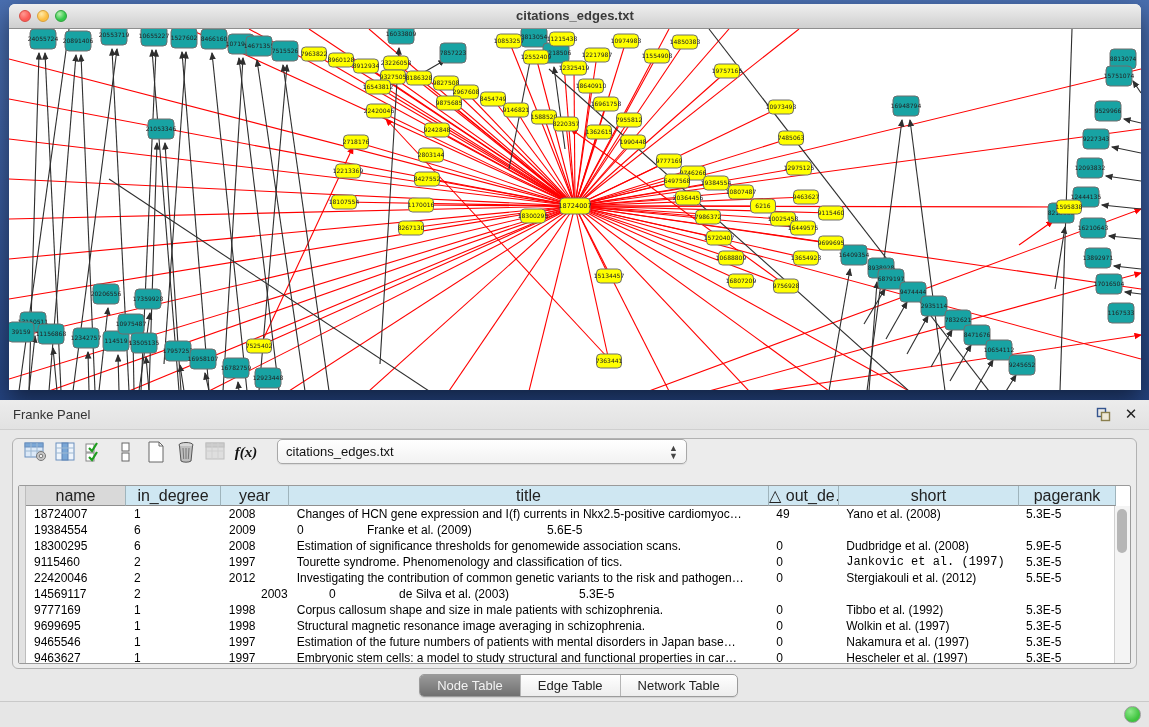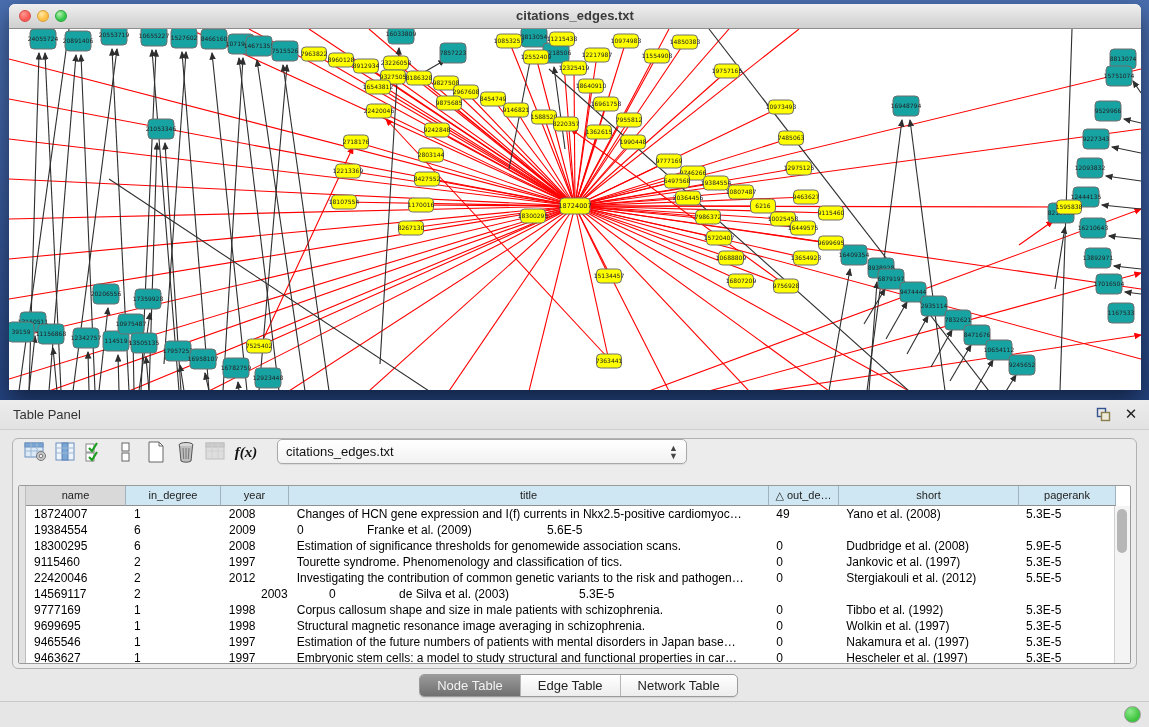--- a/index.html
+++ b/index.html
@@ -42,21 +42,21 @@
   .combo{margin-left:14px;width:392px;height:23px;background:linear-gradient(180deg,#ffffff,#f2f2f2);
     border:1px solid #a8a8a8;border-radius:5px;display:flex;align-items:center;
     padding:0 8px;font-size:13px;color:#111;box-shadow:0 1px 1px rgba(0,0,0,.08);}
   .combo .arrows{margin-left:auto;font-size:9px;color:#444;line-height:8px;text-align:center;}
 
   .tablewrap{position:absolute;left:5px;top:46px;right:5px;bottom:4px;background:#fff;
     border:1px solid #9a9a9a;border-radius:2px;overflow:hidden;}
   .gutter{position:absolute;left:0;top:0;bottom:0;width:6px;background:#e2e2e2;border-right:1px solid #bdbdbd;}
   .thead{position:absolute;left:7px;top:0;right:0;height:20px;display:flex;}
   .th{box-sizing:border-box;height:20px;background:#cfe7f2;border-right:1px solid #9fb4bc;
-    border-bottom:1px solid #8f8f8f;font-size:11px;color:#222;text-align:center;line-height:19px;
+    border-bottom:1px solid #8f8f8f;font-size:16px;color:#222;text-align:center;line-height:19px;
     overflow:hidden;white-space:nowrap;}
   .th.gray{background:#d9d9d9;}
   .tbody{position:absolute;left:7px;top:20px;right:15px;bottom:0;overflow:hidden;}
   .tr{display:flex;height:16px;}
   .td{box-sizing:border-box;font-size:12px;color:#000;line-height:16px;white-space:nowrap;
     overflow:hidden;padding-left:8px;}
   .vscroll{position:absolute;right:0;top:20px;bottom:0;width:15px;background:#f4f4f4;border-left:1px solid #d0d0d0;}
   .vthumb{position:absolute;left:2px;top:3px;width:10px;height:44px;border-radius:6px;background:#b6b6b6;}
 
   .tabs-row{position:absolute;left:4px;top:274px;width:1149px;height:26px;display:flex;justify-content:center;}
@@ -704,21 +704,21 @@
               <rect x="551" y="169" width="30" height="16" rx="4" fill="#ffff00" stroke="#6e6e6e" stroke-width="1"></rect>
               <text x="566" y="179" text-anchor="middle" font-size="6.5" fill="#222">18724007</text>
             </g>
           </svg>
       </div>
     </div>
   </div>
 
   <div class="table-panel">
     <div class="panel-header">
-      <span class="ph-title">Table Panel</span>
+      <span class="ph-title">Franke Panel</span>
       <span class="ph-icons">
         <span class="ph-btn">
           <svg width="15" height="15" viewBox="0 0 15 15">
             <rect x="1.5" y="1.5" width="8" height="8" fill="none" stroke="#35548e" stroke-width="1.4"></rect>
             <rect x="5.5" y="5.5" width="8" height="8" fill="#efe9d8" stroke="#8a7f4e" stroke-width="1.4"></rect>
           </svg>
         </span>
         <span class="ph-btn">
             <span class="close-x">✕</span>
           </span>
@@ -822,21 +822,21 @@
               <div class="td" style="width: 70px;">0</div>
               <div class="td" style="width: 180px;">Dudbridge et al. (2008)</div>
               <div class="td" style="width: 97px;">5.9E-5</div>
             </div>
             <div class="tr">
               <div class="td" style="width: 100px;">9115460</div>
               <div class="td" style="width: 95px;">2</div>
               <div class="td" style="width: 68px;">1997</div>
               <div class="td" style="width: 480px;">Tourette syndrome. Phenomenology and classification of tics.</div>
               <div class="td" style="width: 70px;">0</div>
-              <div class="td" style="width: 180px;">Jankovic et al. (1997)</div>
+              <div class="td" style="width: 180px; font-family: Liberation Mono, monospace;">Jankovic et al. (1997)</div>
               <div class="td" style="width: 97px;">5.3E-5</div>
             </div>
             <div class="tr">
               <div class="td" style="width: 100px;">22420046</div>
               <div class="td" style="width: 95px;">2</div>
               <div class="td" style="width: 68px;">2012</div>
               <div class="td" style="width: 480px;">Investigating the contribution of common genetic variants to the risk and pathogen…</div>
               <div class="td" style="width: 70px;">0</div>
               <div class="td" style="width: 180px;">Stergiakouli et al. (2012)</div>
               <div class="td" style="width: 97px;">5.5E-5</div>

